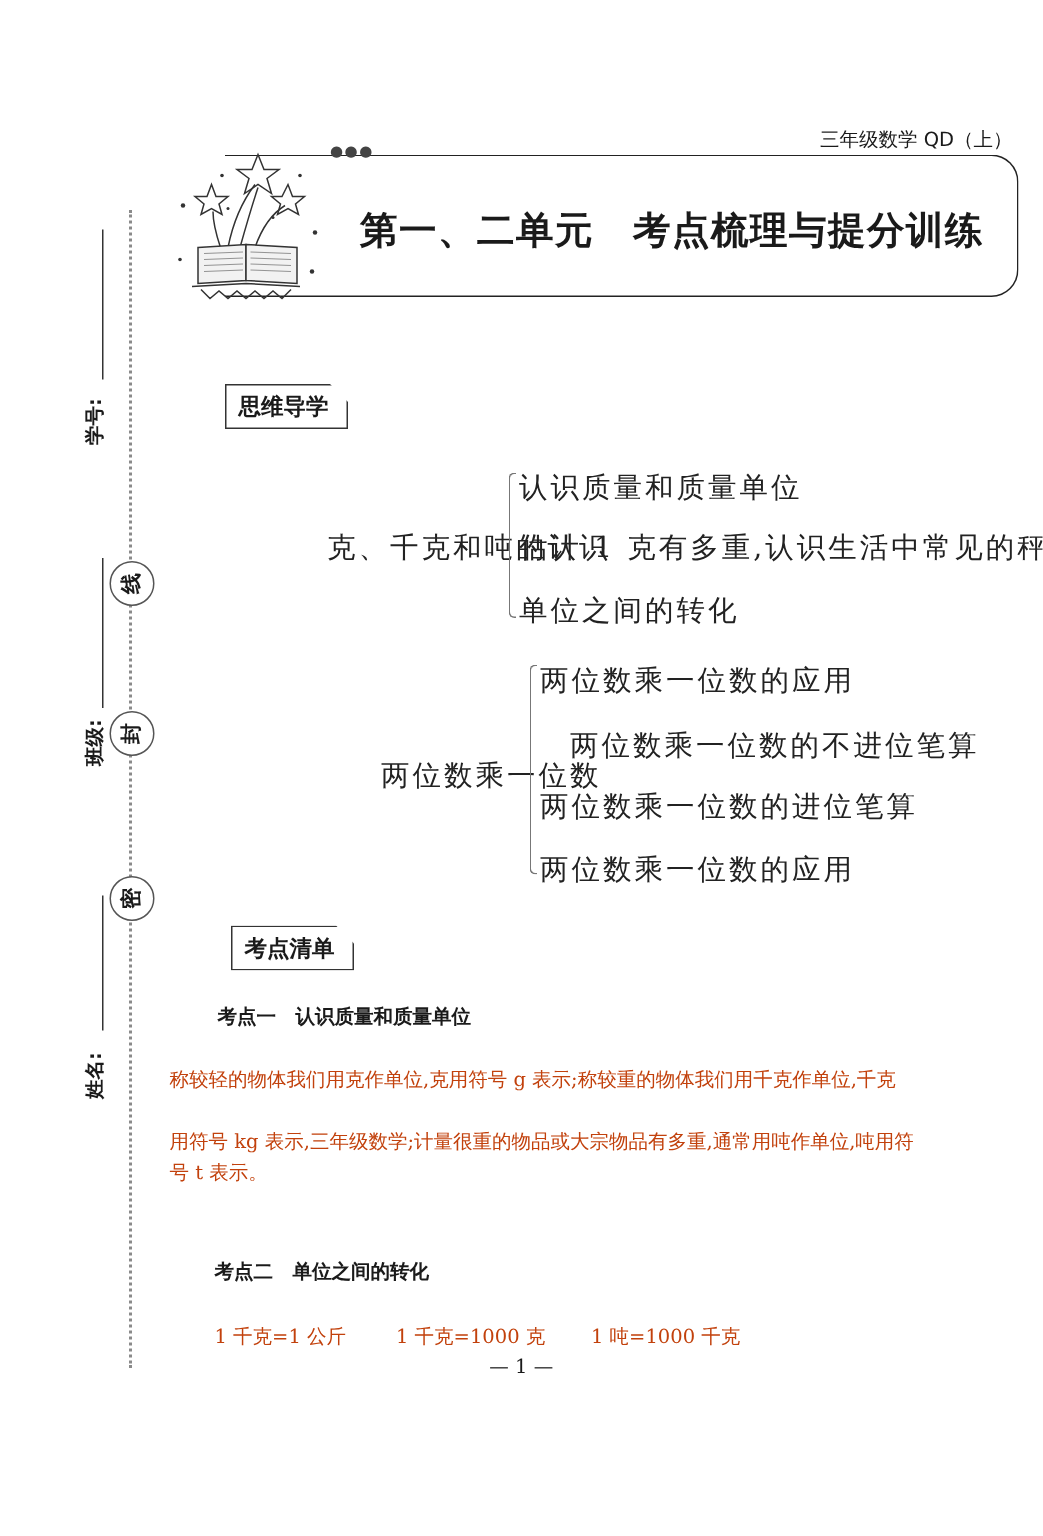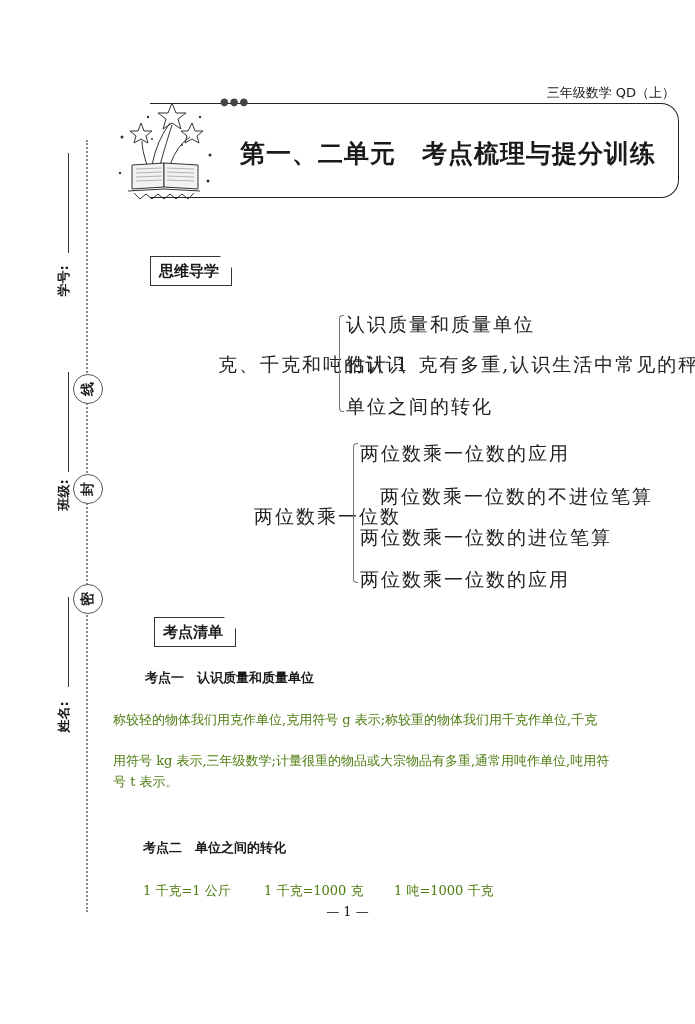--- a/index.html
+++ b/index.html
@@ -31,21 +31,21 @@
   .title { left:222px; top:137px; font-size:25px; font-weight:bold; font-family:"DejaVu Serif","Liberation Serif",serif; letter-spacing:1px; white-space:pre;margin-left:18px; }
   
   .tag {
     height:28px; border:1px solid #333; display:flex; align-items:center; padding:0 12px 0 8px;
     font-size:15px; font-weight:bold; font-family:"DejaVu Sans","Liberation Sans",sans-serif; background:#fff;
     clip-path:polygon(0 0, calc(100% - 12px) 0, 100% 12px, 100% 100%, 0 100%);
   }
   
   .mm { font-size:19px; letter-spacing:2px; white-space:nowrap; color:#222; }
   .brace { border:1px solid #777; border-right:none; width:4px; border-radius:4px 0 0 4px; }
-  .p { font-size:13px; white-space:nowrap; color:#4d7c0f; }
+  .p { font-size:13px; white-space:nowrap; color:#c2410c; }
   .h3 { font-size:13px; font-weight:bold; font-family:"DejaVu Sans","Liberation Sans",sans-serif; white-space:pre; }
   .pagenum { left:0; right:0; top:904px; text-align:center; font-size:13px; }
 </style>
 </head>
 <body>
 
 <div class="abs dash-line"></div>
 
 <div class="abs vrule" style="left:68px; top:153px; height:100px;"></div>
 <div class="abs vlabel" style="left:48px; top:272px;">学号:</div>

